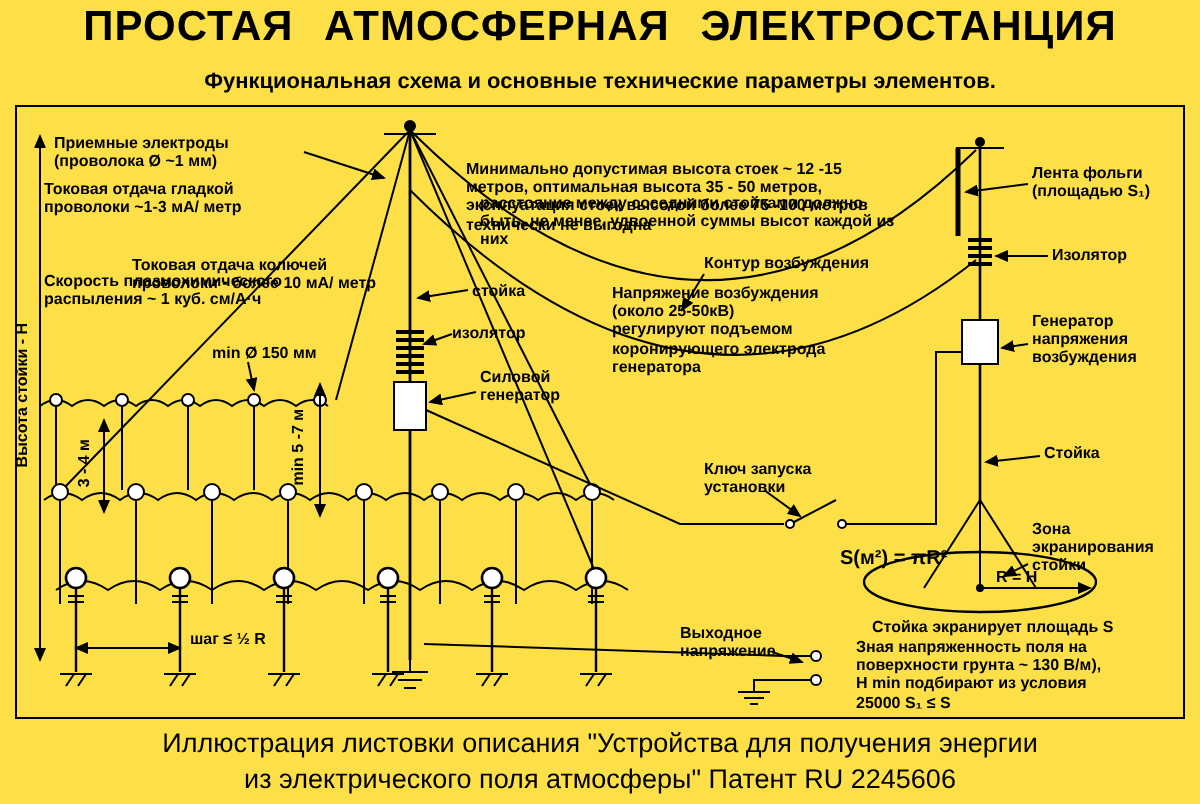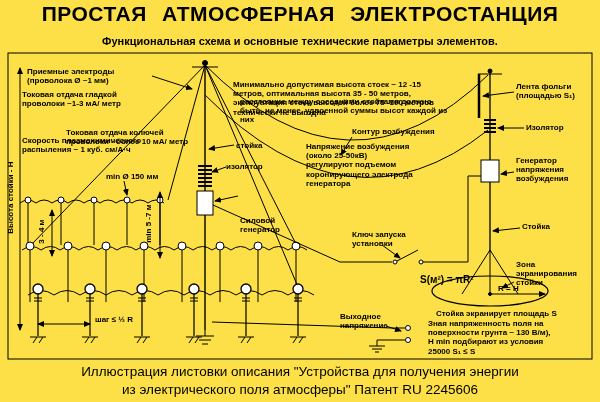--- a/index.html
+++ b/index.html
@@ -156,21 +156,21 @@
   <div class="lbl" style="left:22px;top:136px;width:128px;">Скорость плазмохимического распыления ~ 1 куб. см/А·ч</div>
   <div class="lbl" style="left:106px;top:172px;width:70px;">min Ø 150 мм</div>
 
   <div class="lbl rot" style="left:-35px;top:193px;width:92px;">Высота стойки - Н</div>
   <div class="lbl rot" style="left:22px;top:227px;width:40px;">3 - 4 м</div>
   <div class="lbl rot" style="left:124px;top:219px;width:50px;">min 5 -7 м</div>
   <div class="lbl" style="left:95px;top:315px;">шаг ≤ ½ R</div>
 
   <div class="lbl" style="left:236px;top:141px;">стойка</div>
   <div class="lbl" style="left:226px;top:162px;">изолятор</div>
-  <div class="lbl" style="left:240px;top:184px;width:52px;margin-top:32px;">Силовой генератор</div>
+  <div class="lbl" style="left:240px;top:184px;width:52px;">Силовой генератор</div>
   <div class="lbl" style="left:318px;top:127px;width:95px;padding-left:34px;">Контур возбуждения</div>
   <div class="lbl" style="left:306px;top:142px;width:110px;">Напряжение возбуждения (около 25-50кВ) регулируют подъемом коронирующего электрода генератора</div>
   <div class="lbl" style="left:340px;top:312px;width:64px;">Выходное напряжение</div>
   <div class="lbl" style="left:352px;top:230px;width:62px;">Ключ запуска установки</div>
 
   <div class="lbl" style="left:516px;top:82px;width:72px;">Лента фольги (площадью S₁)</div>
   <div class="lbl" style="left:526px;top:123px;">Изолятор</div>
   <div class="lbl" style="left:516px;top:156px;width:74px;">Генератор напряжения возбуждения</div>
   <div class="lbl" style="left:522px;top:222px;">Стойка</div>
   <div class="lbl" style="left:516px;top:260px;width:72px;">Зона экранирования стойки</div>

